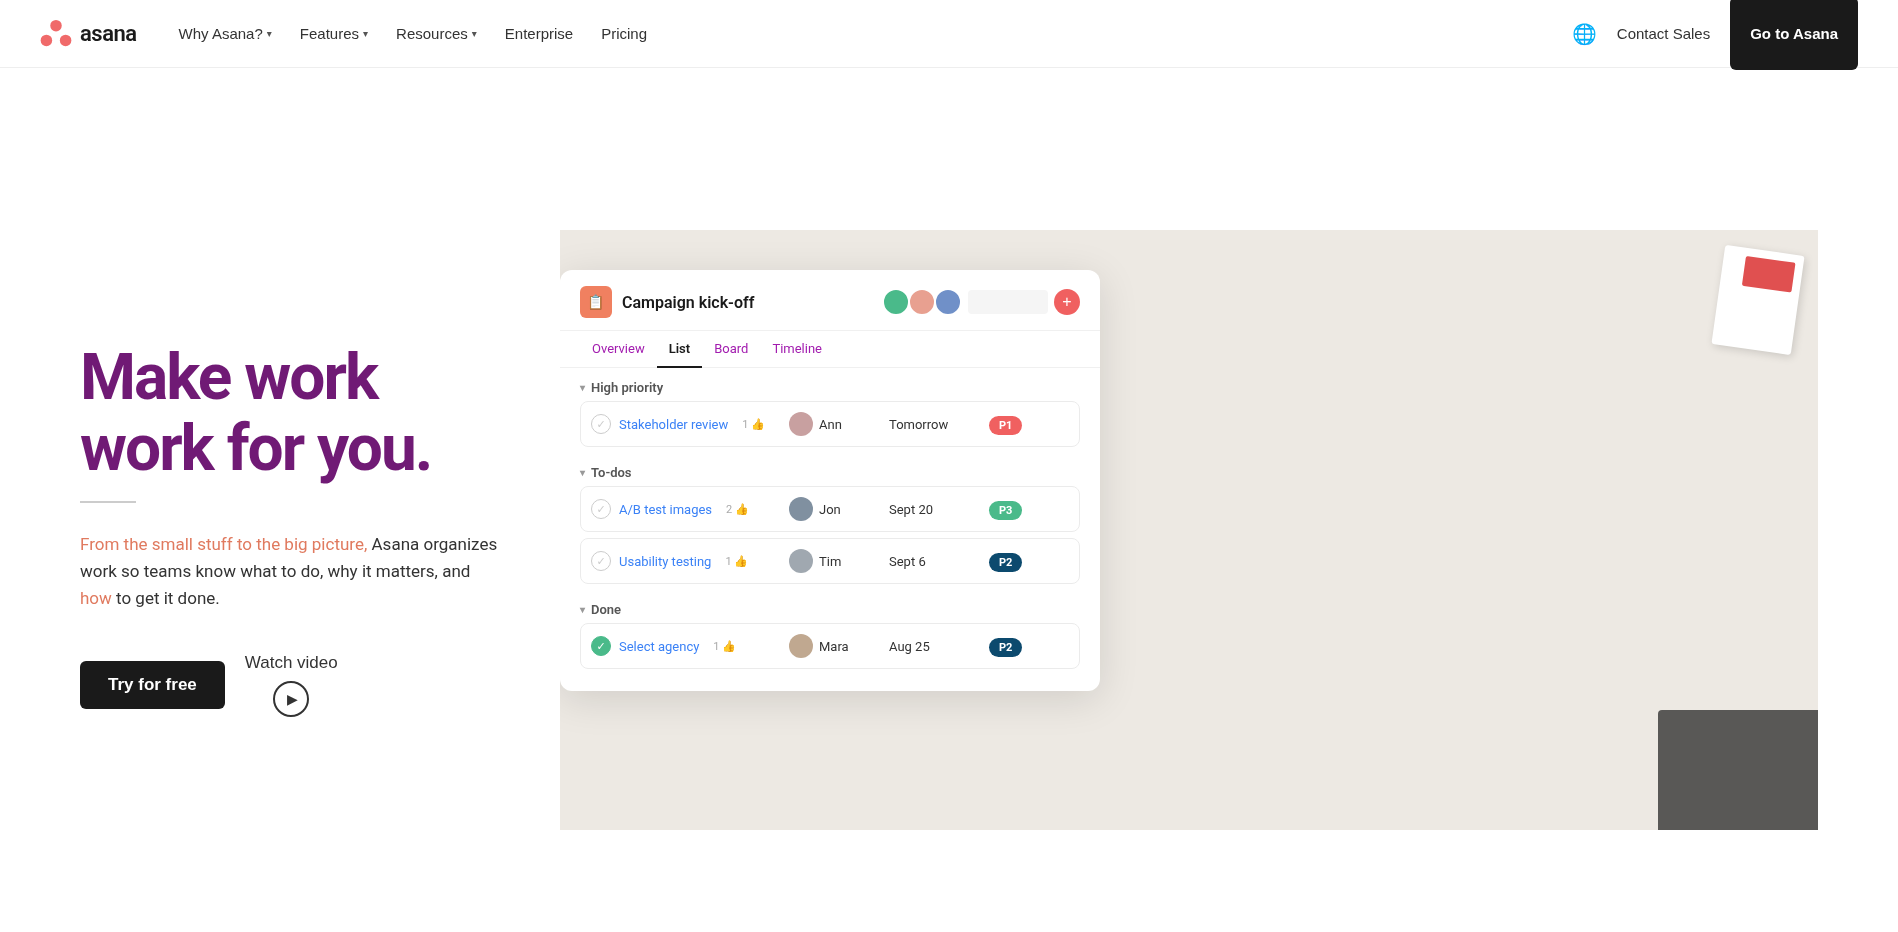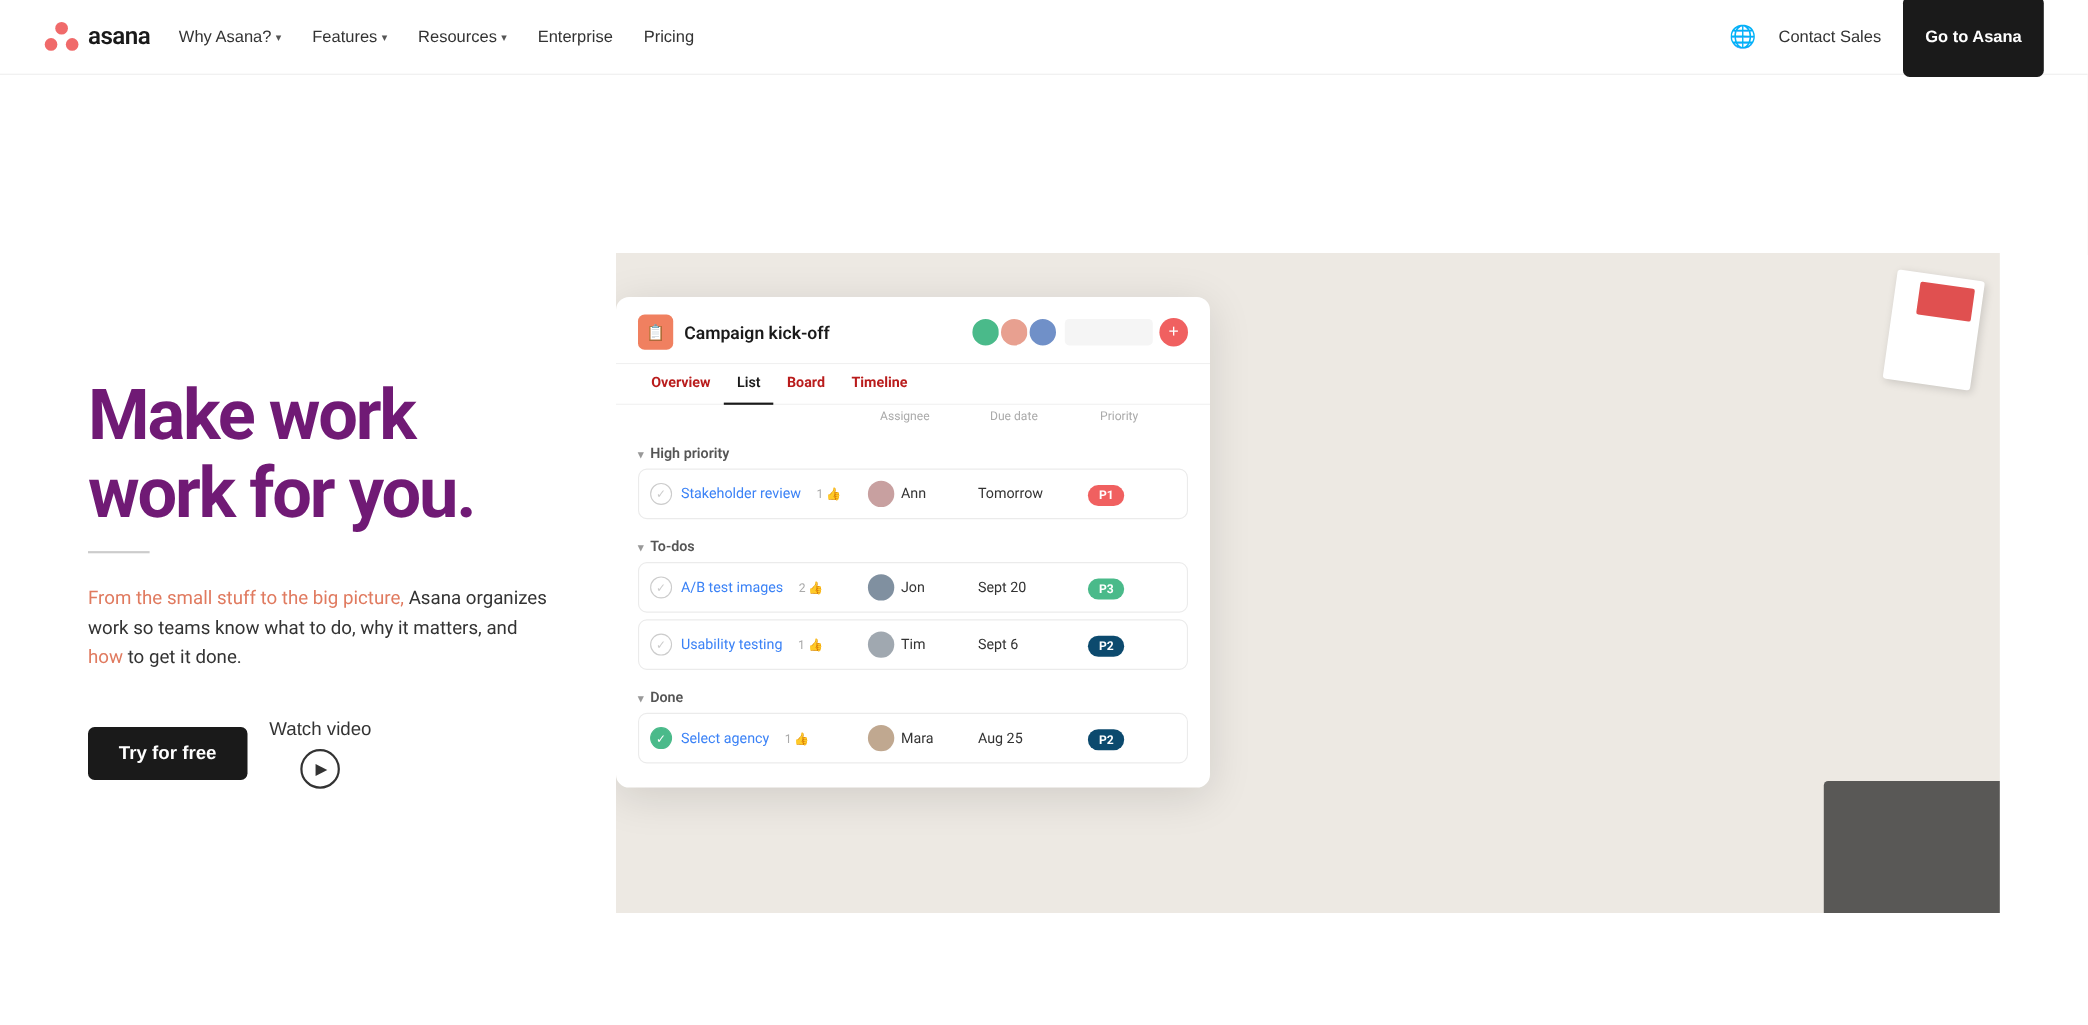--- a/index.html
+++ b/index.html
@@ -3,21 +3,21 @@
   <meta charset="utf-8">
   <style>
     * { box-sizing: border-box; margin: 0; padding: 0; }
     body { font-family: -apple-system, BlinkMacSystemFont, 'Segoe UI', Roboto, sans-serif; background: #fff; overflow-x: hidden; }
 
     
     nav {
       display: flex; align-items: center; justify-content: space-between;
       padding: 0 40px; height: 68px; border-bottom: 1px solid #eee; position: sticky; top: 0; background: #fff; z-index: 100;
     }
-    .nav-left { display: flex; align-items: center; gap: 16px; }
+    .nav-left { display: flex; align-items: center; gap: 32px; }
     .logo { display: flex; align-items: center; gap: 8px; }
     .logo-icon { width: 32px; height: 32px; }
     .logo-text { font-size: 22px; font-weight: 600; color: #1a1a1a; letter-spacing: -0.5px; }
     .nav-links { display: flex; align-items: center; gap: 8px; }
     .nav-link {
       font-size: 15px; color: #333; cursor: pointer; padding: 6px 10px;
       border-radius: 4px; display: flex; align-items: center; gap: 4px; text-decoration: none;
       background: none; border: none;
     }
     .chevron { font-size: 10px; color: #555; }
@@ -91,22 +91,22 @@
     .search-bar {
       width: 80px; height: 24px; background: #f5f5f5; border-radius: 4px;
     }
 
     
     .card-tabs {
       display: flex; gap: 0; padding: 0 20px;
       border-bottom: 1px solid #f0f0f0;
     }
     .card-tab {
-      font-size: 13px; color: #b91c1c; padding: 10px 12px;
-      cursor: pointer; border-bottom: 2px solid transparent; margin-bottom: -1px; font-weight: bold;
+      font-size: 13px; color: #a21caf; padding: 10px 12px;
+      cursor: pointer; border-bottom: 2px solid transparent; margin-bottom: -1px;
     }
     .card-tab.active { color: #1a1a1a; border-bottom-color: #1a1a1a; font-weight: 600; }
 
     
     .card-body { padding: 0 20px 16px; }
     .section-header {
       display: flex; align-items: center; gap: 6px;
       padding: 12px 0 6px; font-size: 13px; color: #555; font-weight: 600;
     }
     .section-chevron { font-size: 10px; color: #999; }
@@ -263,26 +263,20 @@
 
       <div class="card-tabs">
         <div class="card-tab">Overview</div>
         <div class="card-tab active">List</div>
         <div class="card-tab">Board</div>
         <div class="card-tab">Timeline</div>
       </div>
 
       <div class="card-body">
 
-        <div class="col-headers">
-          <div></div>
-          <div>Assignee</div>
-          <div>Due date</div>
-          <div>Priority</div>
-        </div>
 
         <div class="section-header">
           <span class="section-chevron">▾</span>
           <span>High priority</span>
         </div>
         <div class="task-row">
           <div class="task-left">
             <div class="task-check">
               <span style="font-size:11px;color:#ccc;">✓</span>
             </div>

